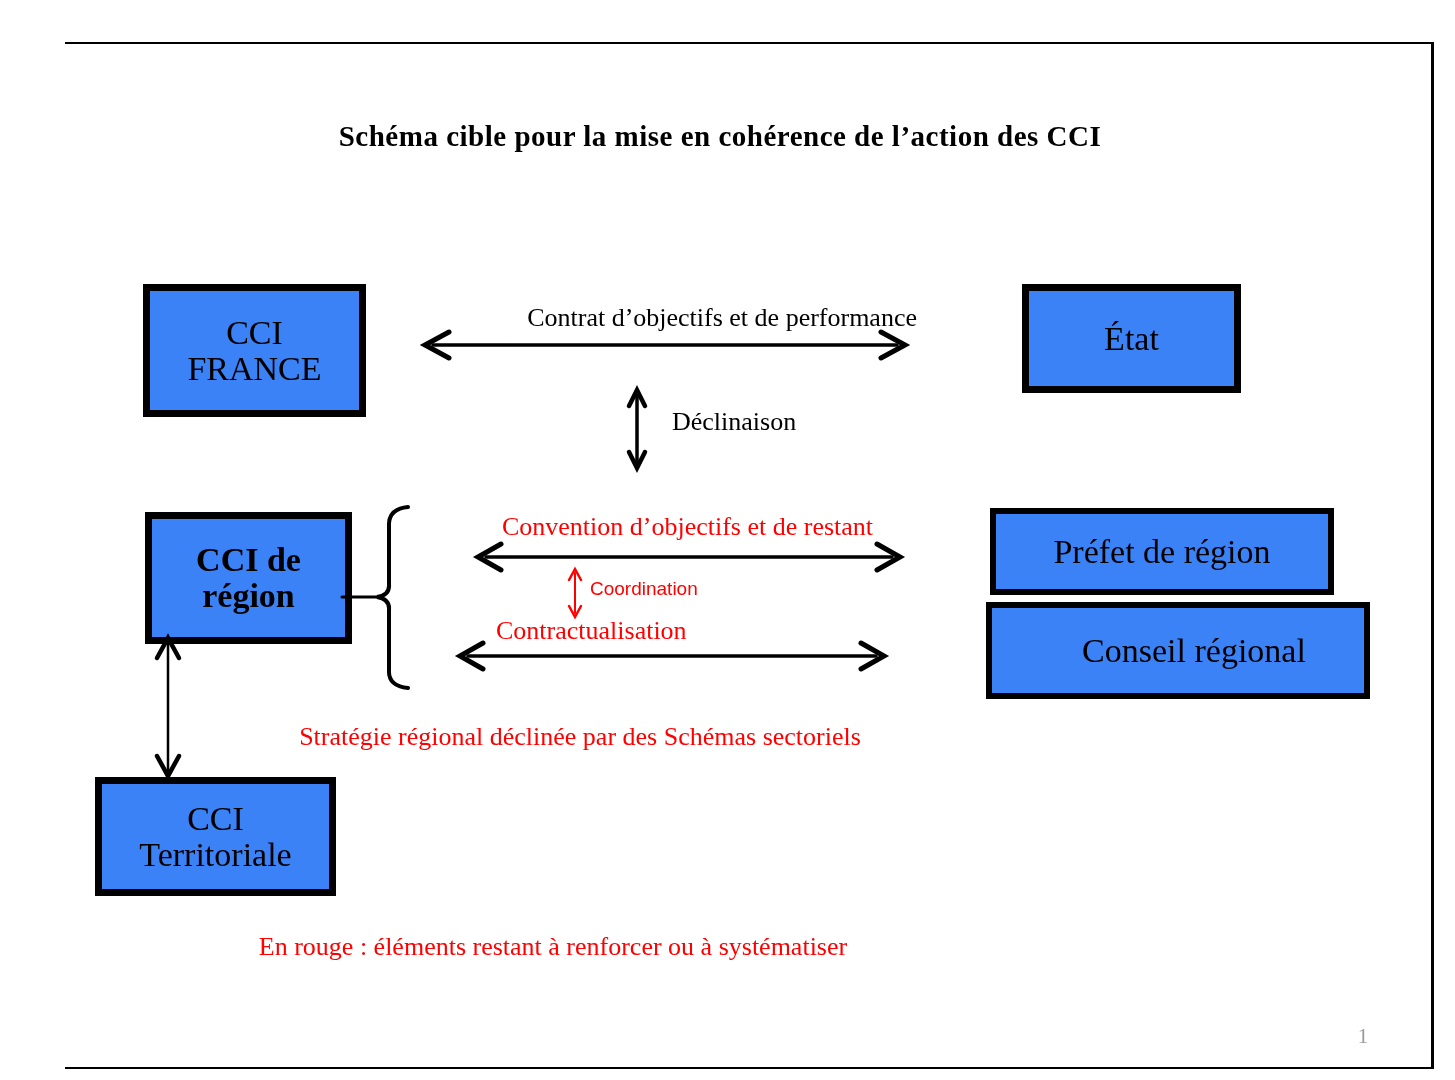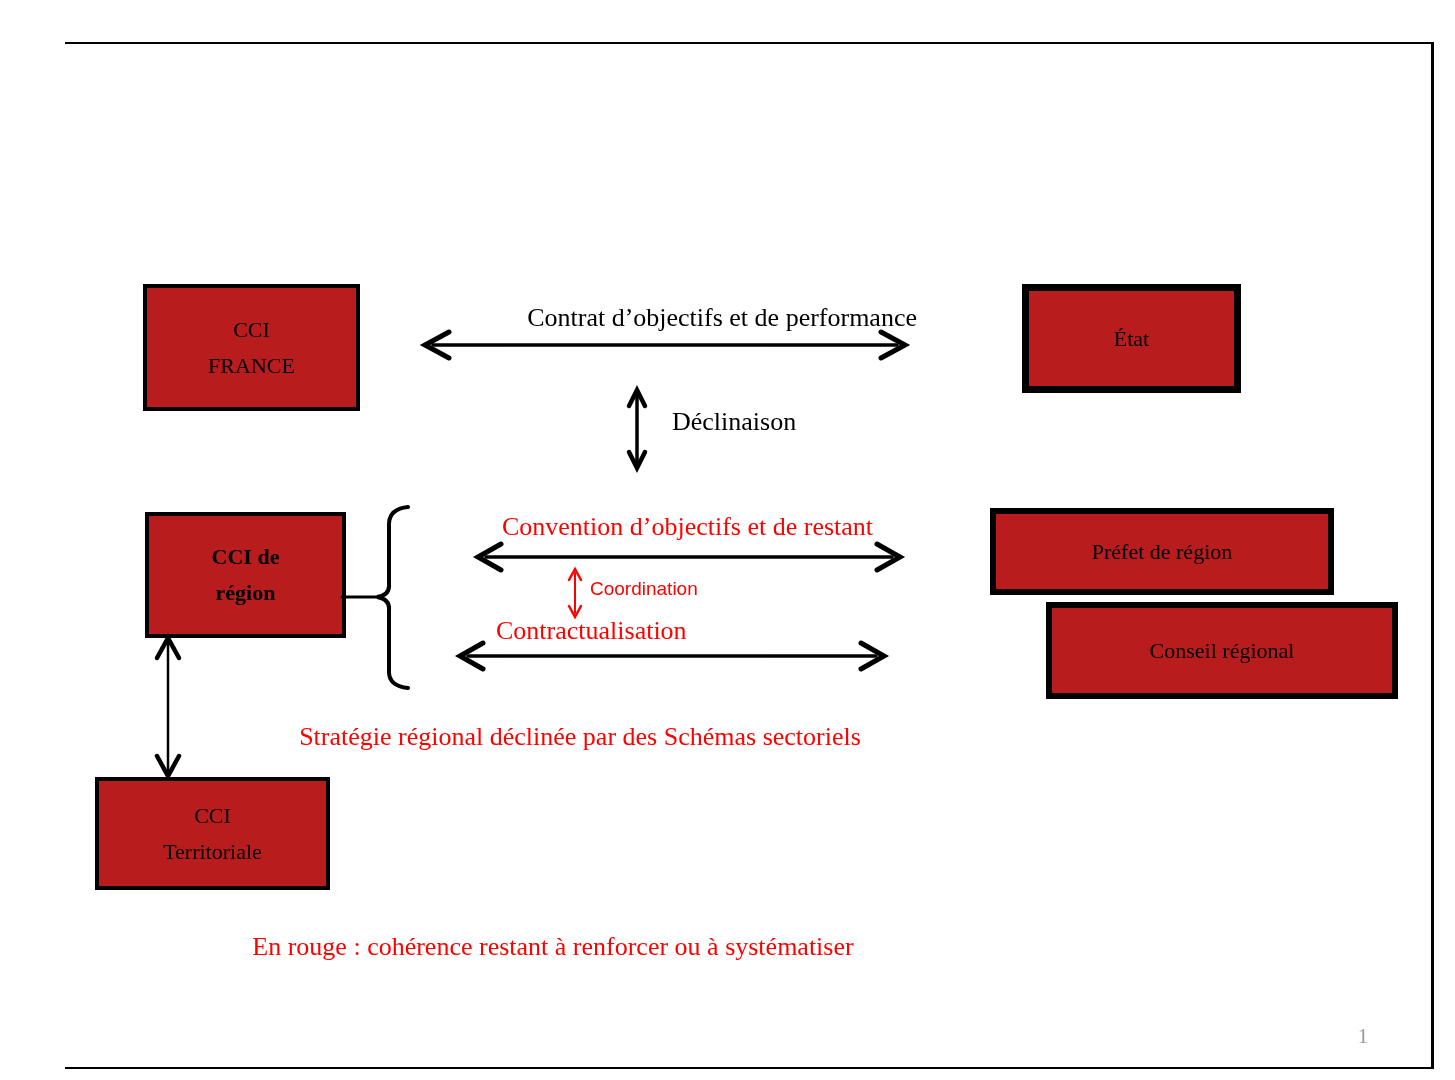--- a/index.html
+++ b/index.html
@@ -9,29 +9,29 @@
   }
   .frame{
     position:absolute;left:65px;top:42px;width:1366px;height:1023px;
     border-top:2px solid #000;border-right:3px solid #000;border-bottom:2px solid #000;
   }
   .title{
     position:absolute;left:100px;top:120px;width:1240px;text-align:center;
     font-size:29px;font-weight:bold;letter-spacing:.5px;
   }
   .orgbox{
-    position:absolute;background:#b91c1c;border:4px solid #000000;
+    position:absolute;background:#3b82f6;border:7px solid #000000;
     display:flex;flex-direction:column;align-items:center;justify-content:center;
-    text-align:center;font-size:22px;line-height:36px;
+    text-align:center;font-size:34px;line-height:36px;
   }
   .box-cci-france{left:143px;top:284px;width:209px;height:119px;}
   .box-etat{left:1022px;top:284px;width:205px;height:95px;border-width:7px;}
   .box-cci-region{left:145px;top:512px;width:193px;height:118px;font-weight:bold;}
   .box-prefet{left:990px;top:508px;width:332px;height:75px;border-width:6px;}
-  .box-conseil{left:1046px;top:602px;width:340px;height:85px;border-width:6px;}
+  .box-conseil{left:986px;top:602px;width:340px;height:85px;border-width:6px;padding-left:32px;}
   .box-cci-terr{left:95px;top:777px;width:227px;height:105px;}
   .lbl{position:absolute;font-size:26px;white-space:nowrap;}
   .red{color:#ff0000;}
   .lbl-contrat{left:407px;top:303px;width:510px;text-align:right;}
   .lbl-declinaison{left:672px;top:407px;}
   .lbl-convention{left:430px;top:512px;width:515px;text-align:center;}
   .lbl-coordination{
     left:590px;top:578px;font-family:"Liberation Sans","DejaVu Sans",sans-serif;
     font-size:19px;font-weight:normal;
   }
@@ -44,20 +44,21 @@
   }
   svg.overlay{position:absolute;left:0;top:0;pointer-events:none;}
 </style>
 </head>
 <body>
 
 <div class="page">
 
   <div class="frame"></div>
 
+  <div class="title">Schéma cible pour la mise en cohérence de l’action des CCI</div>
 
   <div class="orgbox box-cci-france">
     <span>CCI</span>
     <span>FRANCE</span>
   </div>
 
   <div class="orgbox box-etat">
     <span>État</span>
   </div>
 
@@ -134,16 +135,16 @@
   <div class="lbl lbl-declinaison">Déclinaison</div>
 
   <div class="lbl red lbl-convention">Convention d’objectifs et de restant</div>
 
   <div class="lbl red lbl-coordination">Coordination</div>
 
   <div class="lbl red lbl-contract">Contractualisation</div>
 
   <div class="lbl red lbl-strategie">Stratégie régional déclinée par des Schémas sectoriels</div>
 
-  <div class="lbl red lbl-note">En rouge : cohérence restant à renforcer ou à systématiser</div>
+  <div class="lbl red lbl-note">En rouge : éléments restant à renforcer ou à systématiser</div>
 
   <div class="page-number">1</div>
 </div>
 
 </body></html>

